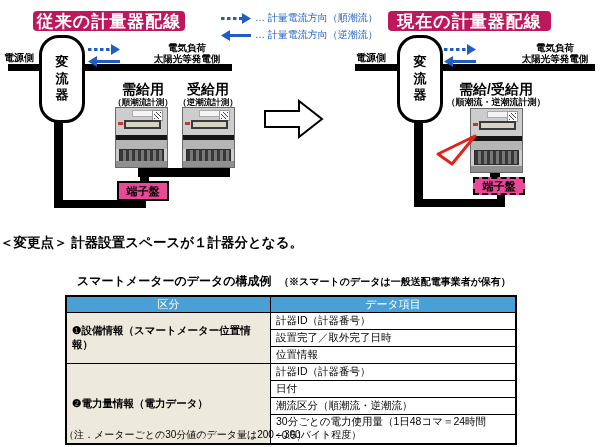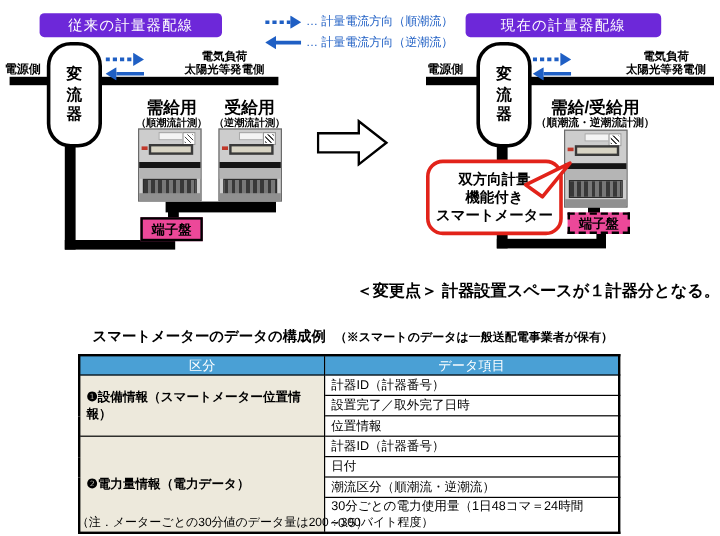--- a/index.html
+++ b/index.html
@@ -1,21 +1,21 @@
 <!DOCTYPE html>
 <html><head>
 <meta charset="utf-8">
 <style>
   html,body{margin:0;padding:0;background:#fff;}
   .page{position:relative;width:600px;height:447px;background:#fff;
         font-family:"Liberation Sans",sans-serif;color:#000;overflow:hidden;}
   .abs{position:absolute;}
   
-  .titlebar{position:absolute;height:20px;background:#6d28d9;border-radius:4px;
-            color:#fff;font-size:12px;font-weight:400;display:flex;
+  .titlebar{position:absolute;height:20px;background:#be185d;border-radius:4px;
+            color:#fff;font-size:17px;font-weight:700;display:flex;
             align-items:center;justify-content:center;letter-spacing:1px;}
   
   .legend-row{position:absolute;display:flex;align-items:center;gap:4px;height:14px;}
   .legend-row span{color:#1f5fc4;font-size:10px;white-space:nowrap;}
   
   .wire{position:absolute;background:#000;}
   
   .trans{position:absolute;width:46px;height:88px;box-sizing:border-box;
          background:#fff;border:3px solid #000;border-radius:20px;z-index:3;
          display:flex;align-items:center;justify-content:center;}
@@ -49,21 +49,21 @@
         font-size:11px;font-weight:700;z-index:4;}
   .tbox.dashed{border-style:dashed;}
   
   .bubble{position:absolute;left:355px;top:133px;width:114px;height:63px;
           box-sizing:border-box;background:#fff;border:3px solid #e2231a;
           border-radius:14px;z-index:5;display:flex;flex-direction:column;
           align-items:center;justify-content:center;}
   .bubble div{font-size:12px;font-weight:700;line-height:15px;white-space:nowrap;}
   .bubble-tail{position:absolute;left:432px;top:128px;z-index:6;}
   
-  .change-note{position:absolute;left:0;top:234px;width:600px;text-align:right;
+  .change-note{position:absolute;left:0;top:234px;width:600px;text-align:left;
                font-size:13.5px;font-weight:700;}
   
   .tbl-title{position:absolute;left:77px;top:271px;white-space:nowrap;}
   .tbl-title .tt-main{font-size:12px;font-weight:700;}
   .tbl-title .tt-note{font-size:10px;font-weight:700;margin-left:3px;}
   table.data{position:absolute;left:65px;top:295px;width:452px;
              border-collapse:collapse;border:2px solid #000000;table-layout:fixed;}
   table.data th{background:#4aa0d5;color:#fff;font-weight:400;font-size:11px;
                 height:13px;border:1px solid #000;text-align:center;padding:0;}
   table.data td{border:1px solid #000;font-size:10.5px;height:16px;
@@ -190,25 +190,20 @@
   </div>
 
   <div class="wire" style="left:490px;top:171px;width:10px;height:7px;"></div>
   <div class="tbox dashed" style="left:473px;top:177px;width:52px;height:18px;">
     <span>端子盤</span>
   </div>
   <div class="wire" style="left:497px;top:194px;width:8px;height:7px;"></div>
   <div class="wire" style="left:414px;top:120px;width:9px;height:87px;"></div>
   <div class="wire" style="left:414px;top:199px;width:91px;height:8px;"></div>
 
-  <div class="bubble">
-    <div>双方向計量</div>
-    <div>機能付き</div>
-    <div>スマートメーター</div>
-  </div>
   <svg class="bubble-tail" width="48" height="40" viewBox="0 0 48 40">
     <polygon points="6,26 43,8 20,36" fill="#fff" stroke="#e2231a" stroke-width="3" stroke-linejoin="round"></polygon>
   </svg>
 
   <div class="change-note">＜変更点＞ 計器設置スペースが１計器分となる。</div>
 
   <div class="tbl-title">
     <span class="tt-main">スマートメーターのデータの構成例</span>
     <span class="tt-note">（※スマートのデータは一般送配電事業者が保有）</span>
   </div>

